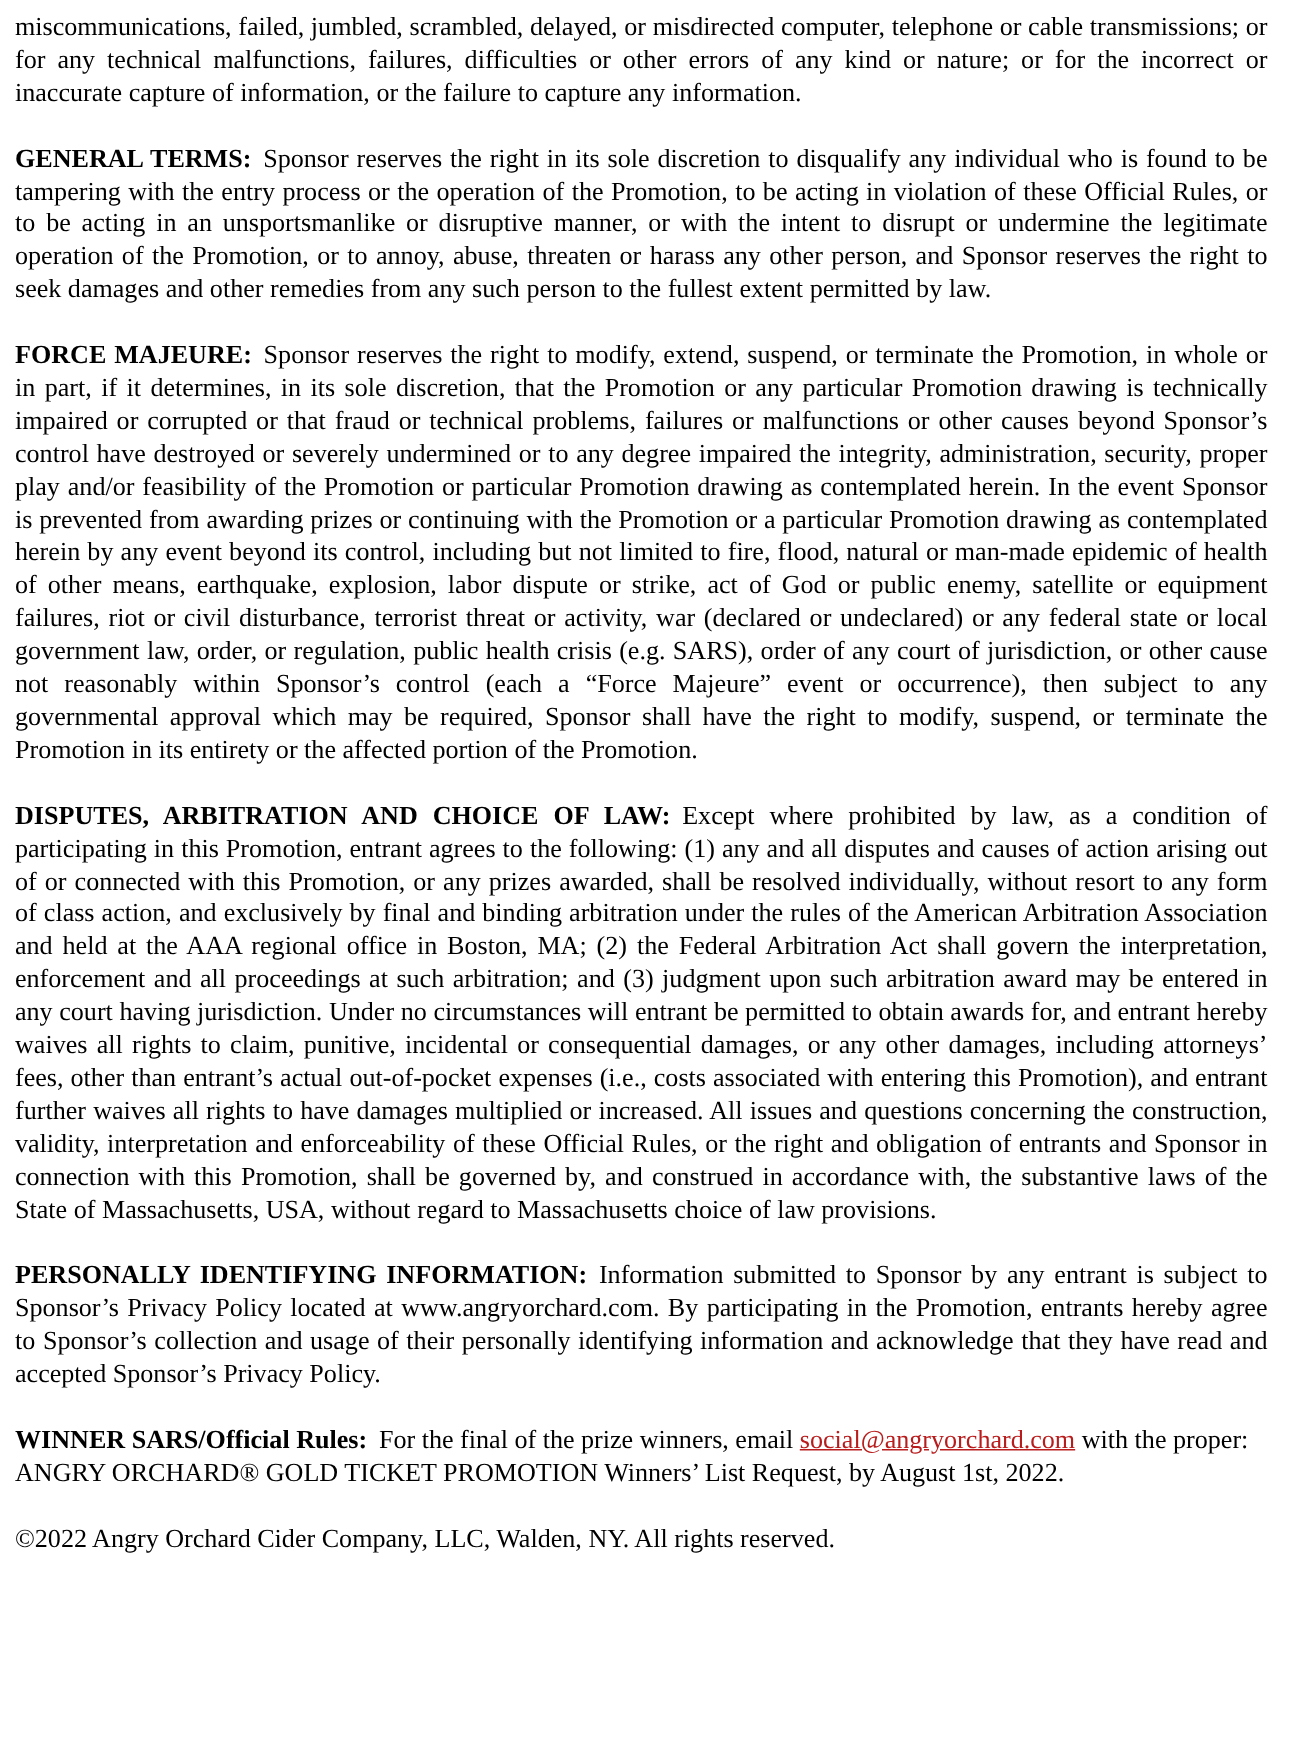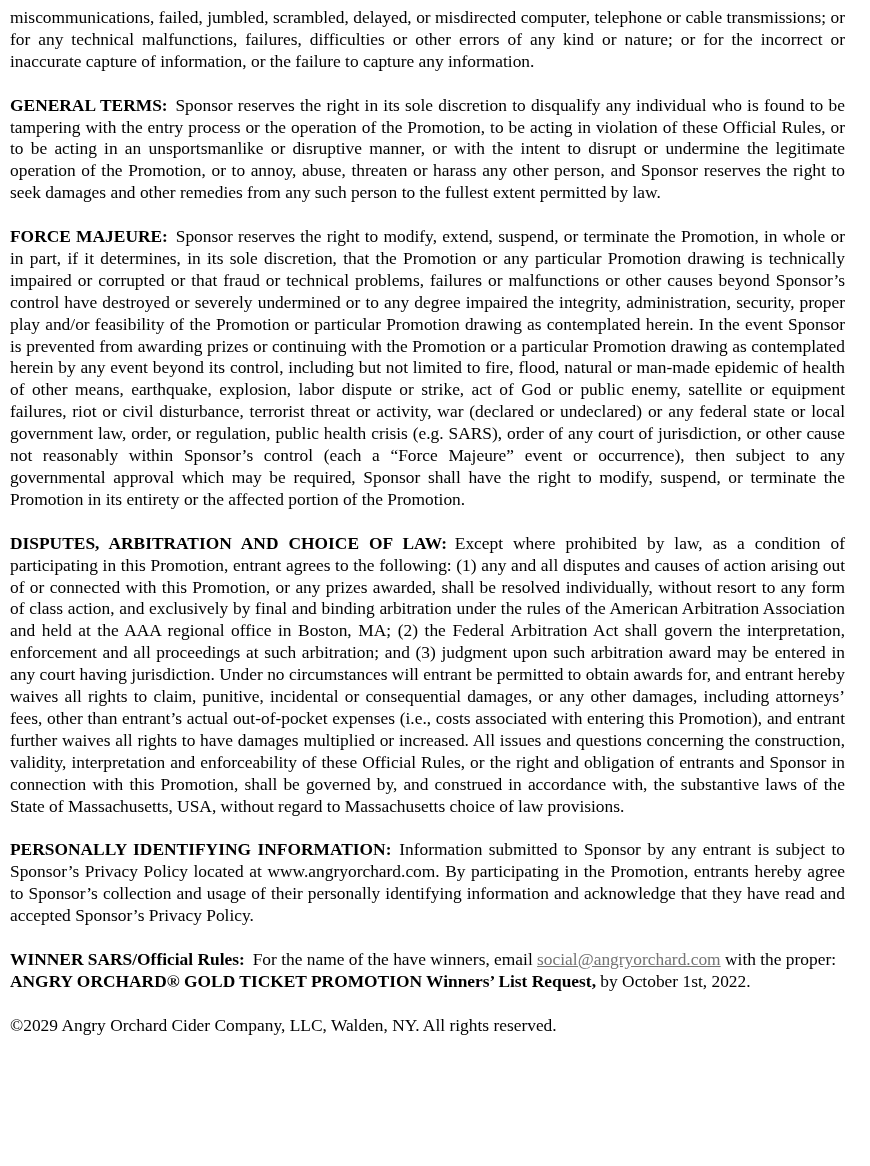--- a/index.html
+++ b/index.html
@@ -10,36 +10,36 @@
     background: #ffffff;
     color: #000000;
     font-family: "Liberation Serif", "DejaVu Serif", serif;
     font-size: 17.4px;
     line-height: 21.9px;
     padding: 7px 25px 8px 10px;
   }
   .para { margin-bottom: 21.9px; }
   .justify { text-align: justify; }
   .run-in { font-weight: bold; margin-right: 0.45em; }
-  .bold { font-weight: bold; }
-  .email-link { color: #737373; text-decoration: underline; cursor: pointer; }
+  .bold { font-weight: normal; }
+  .email-link { color: #b91c1c; text-decoration: underline; cursor: pointer; }
   .copyright { margin-bottom: 0; }
 </style>
 </head>
 <body>
 
 <main>
 
   <p class="para justify">miscommunications, failed, jumbled, scrambled, delayed, or misdirected computer, telephone or cable transmissions; or for any technical malfunctions, failures, difficulties or other errors of any kind or nature; or for the incorrect or inaccurate capture of information, or the failure to capture any information.</p>
 
   <p class="para justify"><span class="run-in">GENERAL TERMS:</span><span>Sponsor reserves the right in its sole discretion to disqualify any individual who is found to be tampering with the entry process or the operation of the Promotion, to be acting in violation of these Official Rules, or to be acting in an unsportsmanlike or disruptive manner, or with the intent to disrupt or undermine the legitimate operation of the Promotion, or to annoy, abuse, threaten or harass any other person, and Sponsor reserves the right to seek damages and other remedies from any such person to the fullest extent permitted by law.</span></p>
 
   <p class="para justify"><span class="run-in">FORCE MAJEURE:</span><span>Sponsor reserves the right to modify, extend, suspend, or terminate the Promotion, in whole or in part, if it determines, in its sole discretion, that the Promotion or any particular Promotion drawing is technically impaired or corrupted or that fraud or technical problems, failures or malfunctions or other causes beyond Sponsor’s control have destroyed or severely undermined or to any degree impaired the integrity, administration, security, proper play and/or feasibility of the Promotion or particular Promotion drawing as contemplated herein.  In the event Sponsor is prevented from awarding prizes or continuing with the Promotion or a particular Promotion drawing as contemplated herein by any event beyond its control, including but not limited to fire, flood, natural or man-made epidemic of health of other means, earthquake, explosion, labor dispute or strike, act of God or public enemy, satellite or equipment failures, riot or civil disturbance, terrorist threat or activity, war (declared or undeclared) or any federal state or local government law, order, or regulation, public health crisis (e.g. SARS), order of any court of jurisdiction, or other cause not reasonably within Sponsor’s control (each a “Force Majeure” event or occurrence), then subject to any governmental approval which may be required, Sponsor shall have the right to modify, suspend, or terminate the Promotion in its entirety or the affected portion of the Promotion.</span></p>
 
   <p class="para justify"><span class="run-in">DISPUTES, ARBITRATION AND CHOICE OF LAW:</span><span>Except where prohibited by law, as a condition of participating in this Promotion, entrant agrees to the following: (1) any and all disputes and causes of action arising out of or connected with this Promotion, or any prizes awarded, shall be resolved individually, without resort to any form of class action, and exclusively by final and binding arbitration under the rules of the American Arbitration Association and held at the AAA regional office in Boston, MA; (2) the Federal Arbitration Act shall govern the interpretation, enforcement and all proceedings at such arbitration; and (3) judgment upon such arbitration award may be entered in any court having jurisdiction.  Under no circumstances will entrant be permitted to obtain awards for, and entrant hereby waives all rights to claim, punitive, incidental or consequential damages, or any other damages, including attorneys’ fees, other than entrant’s actual out-of-pocket expenses (i.e., costs associated with entering this Promotion), and entrant further waives all rights to have damages multiplied or increased.  All issues and questions concerning the construction, validity, interpretation and enforceability of these Official Rules, or the right and obligation of entrants and Sponsor in connection with this Promotion, shall be governed by, and construed in accordance with, the substantive laws of the State of Massachusetts, USA, without regard to Massachusetts choice of law provisions.</span></p>
 
   <p class="para justify"><span class="run-in">PERSONALLY IDENTIFYING INFORMATION:</span><span>Information submitted to Sponsor by any entrant is subject to Sponsor’s Privacy Policy located at www.angryorchard.com. By participating in the Promotion, entrants hereby agree to Sponsor’s collection and usage of their personally identifying information and acknowledge that they have read and accepted Sponsor’s Privacy Policy.</span></p>
 
-  <p class="para"><span class="run-in">WINNER SARS/Official Rules:</span><span>For the name of the have winners, email </span><a class="email-link" href="#">social@angryorchard.com</a><span> with the proper: </span><span class="bold">ANGRY ORCHARD® GOLD TICKET PROMOTION Winners’ List Request,</span><span> by October 1st, 2022.</span></p>
+  <p class="para"><span class="run-in">WINNER SARS/Official Rules:</span><span>For the final of the prize winners, email </span><a class="email-link" href="#">social@angryorchard.com</a><span> with the proper: </span><span class="bold">ANGRY ORCHARD® GOLD TICKET PROMOTION Winners’ List Request,</span><span> by August 1st, 2022.</span></p>
 
-  <p class="para copyright">©2029 Angry Orchard Cider Company, LLC, Walden, NY. All rights reserved.</p>
+  <p class="para copyright">©2022 Angry Orchard Cider Company, LLC, Walden, NY. All rights reserved.</p>
 
 </main>
 
 </body></html>

